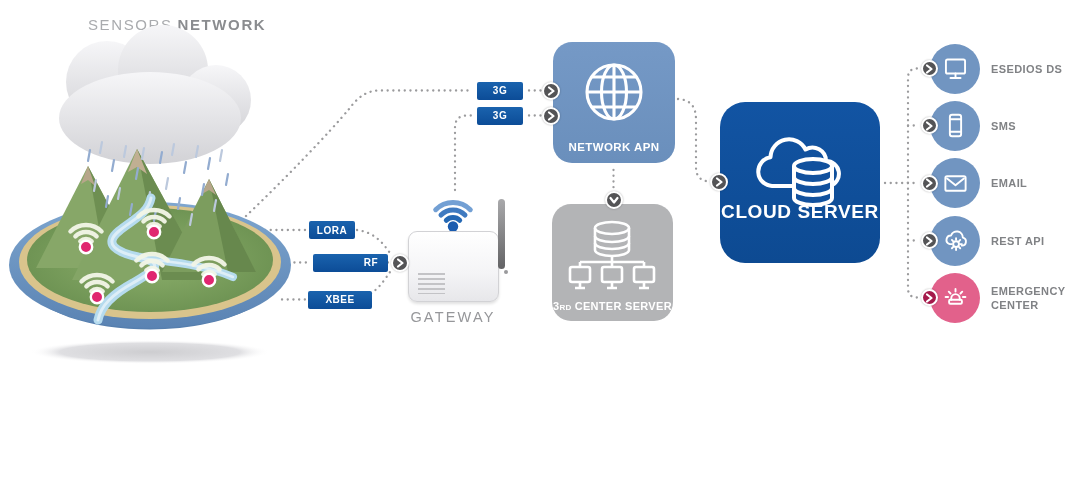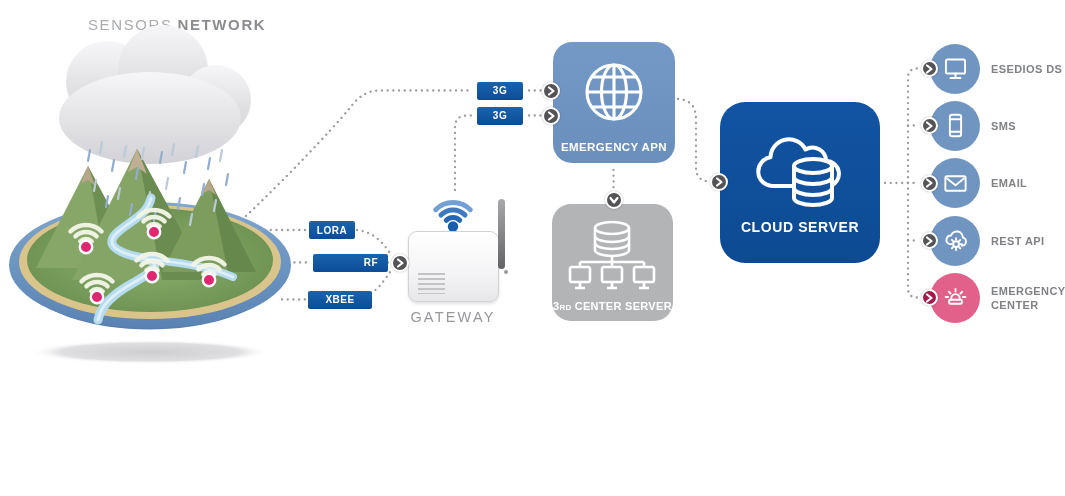--- a/index.html
+++ b/index.html
@@ -50,21 +50,21 @@
   
   .node{position:absolute;z-index:3;border-radius:19px;color:#fff;}
   .node .nlabel{position:absolute;left:0;right:0;text-align:center;font-weight:700;color:#fff;}
   .apn{left:553px;top:42px;width:122px;height:121px;background:linear-gradient(#7599c6,#6a8fbc);}
   .apn .nlabel{bottom:10px;font-size:11.5px;letter-spacing:.4px;}
   .tps{left:552px;top:204px;width:121px;height:117px;background:#b3b4b6;}
   .tps .nlabel{bottom:9px;font-size:11px;letter-spacing:.3px;}
   .tps .ord{font-size:8px;}
   .tps .rest{margin-left:3px;}
   .cs{left:720px;top:102px;width:160px;height:161px;background:linear-gradient(#1254a3,#0d4a92);border-radius:25px;}
-  .cs .nlabel{bottom:28px;font-size:14px;letter-spacing:.6px;}
+  .cs .nlabel{bottom:40px;font-size:19px;letter-spacing:.6px;}
   .node svg{position:absolute;}
   .iconstroke{fill:none;stroke:#fff;}
 
   
   .ep-circle{position:absolute;left:930px;width:50px;height:50px;border-radius:50%;z-index:3;
              background:#7195c1;display:flex;align-items:center;justify-content:center;}
   .ep-circle.pink{background:#e2618b;}
   .ep-circle svg{width:27px;height:27px;}
   .ep-circle .iconstroke{stroke-width:1.7;stroke-linecap:round;stroke-linejoin:round;}
   .ep-label{position:absolute;left:991px;width:86px;z-index:3;color:#808285;font-size:11px;
@@ -224,21 +224,21 @@
     <svg style="left:29px;top:18px;" width="64" height="64" viewBox="0 0 64 64">
       <g class="iconstroke" stroke-width="3.1">
         <circle cx="32" cy="32" r="27"></circle>
         <ellipse cx="32" cy="32" rx="12.5" ry="27"></ellipse>
         <line x1="32" y1="5" x2="32" y2="59"></line>
         <line x1="9.6" y1="17" x2="54.4" y2="17"></line>
         <line x1="5" y1="32" x2="59" y2="32"></line>
         <line x1="9.6" y1="47" x2="54.4" y2="47"></line>
       </g>
     </svg>
-    <div class="nlabel">EMERGENCY APN</div>
+    <div class="nlabel">NETWORK APN</div>
   </div>
 
   <div class="node tps">
     <svg style="left:14px;top:16px;" width="92" height="76" viewBox="0 0 92 76">
       <g class="iconstroke" stroke-width="2.6">
         <ellipse cx="46" cy="8" rx="17" ry="6"></ellipse>
         <path d="M29,8 L29,30 A17,6 0 0 0 63,30 L63,8"></path>
         <path d="M29,16 A17,6 0 0 0 63,16"></path>
         <path d="M29,23 A17,6 0 0 0 63,23"></path>
         <path d="M46,36 L46,42 M14,42 L78,42 M14,42 L14,47 M46,42 L46,47 M78,42 L78,47"></path>

